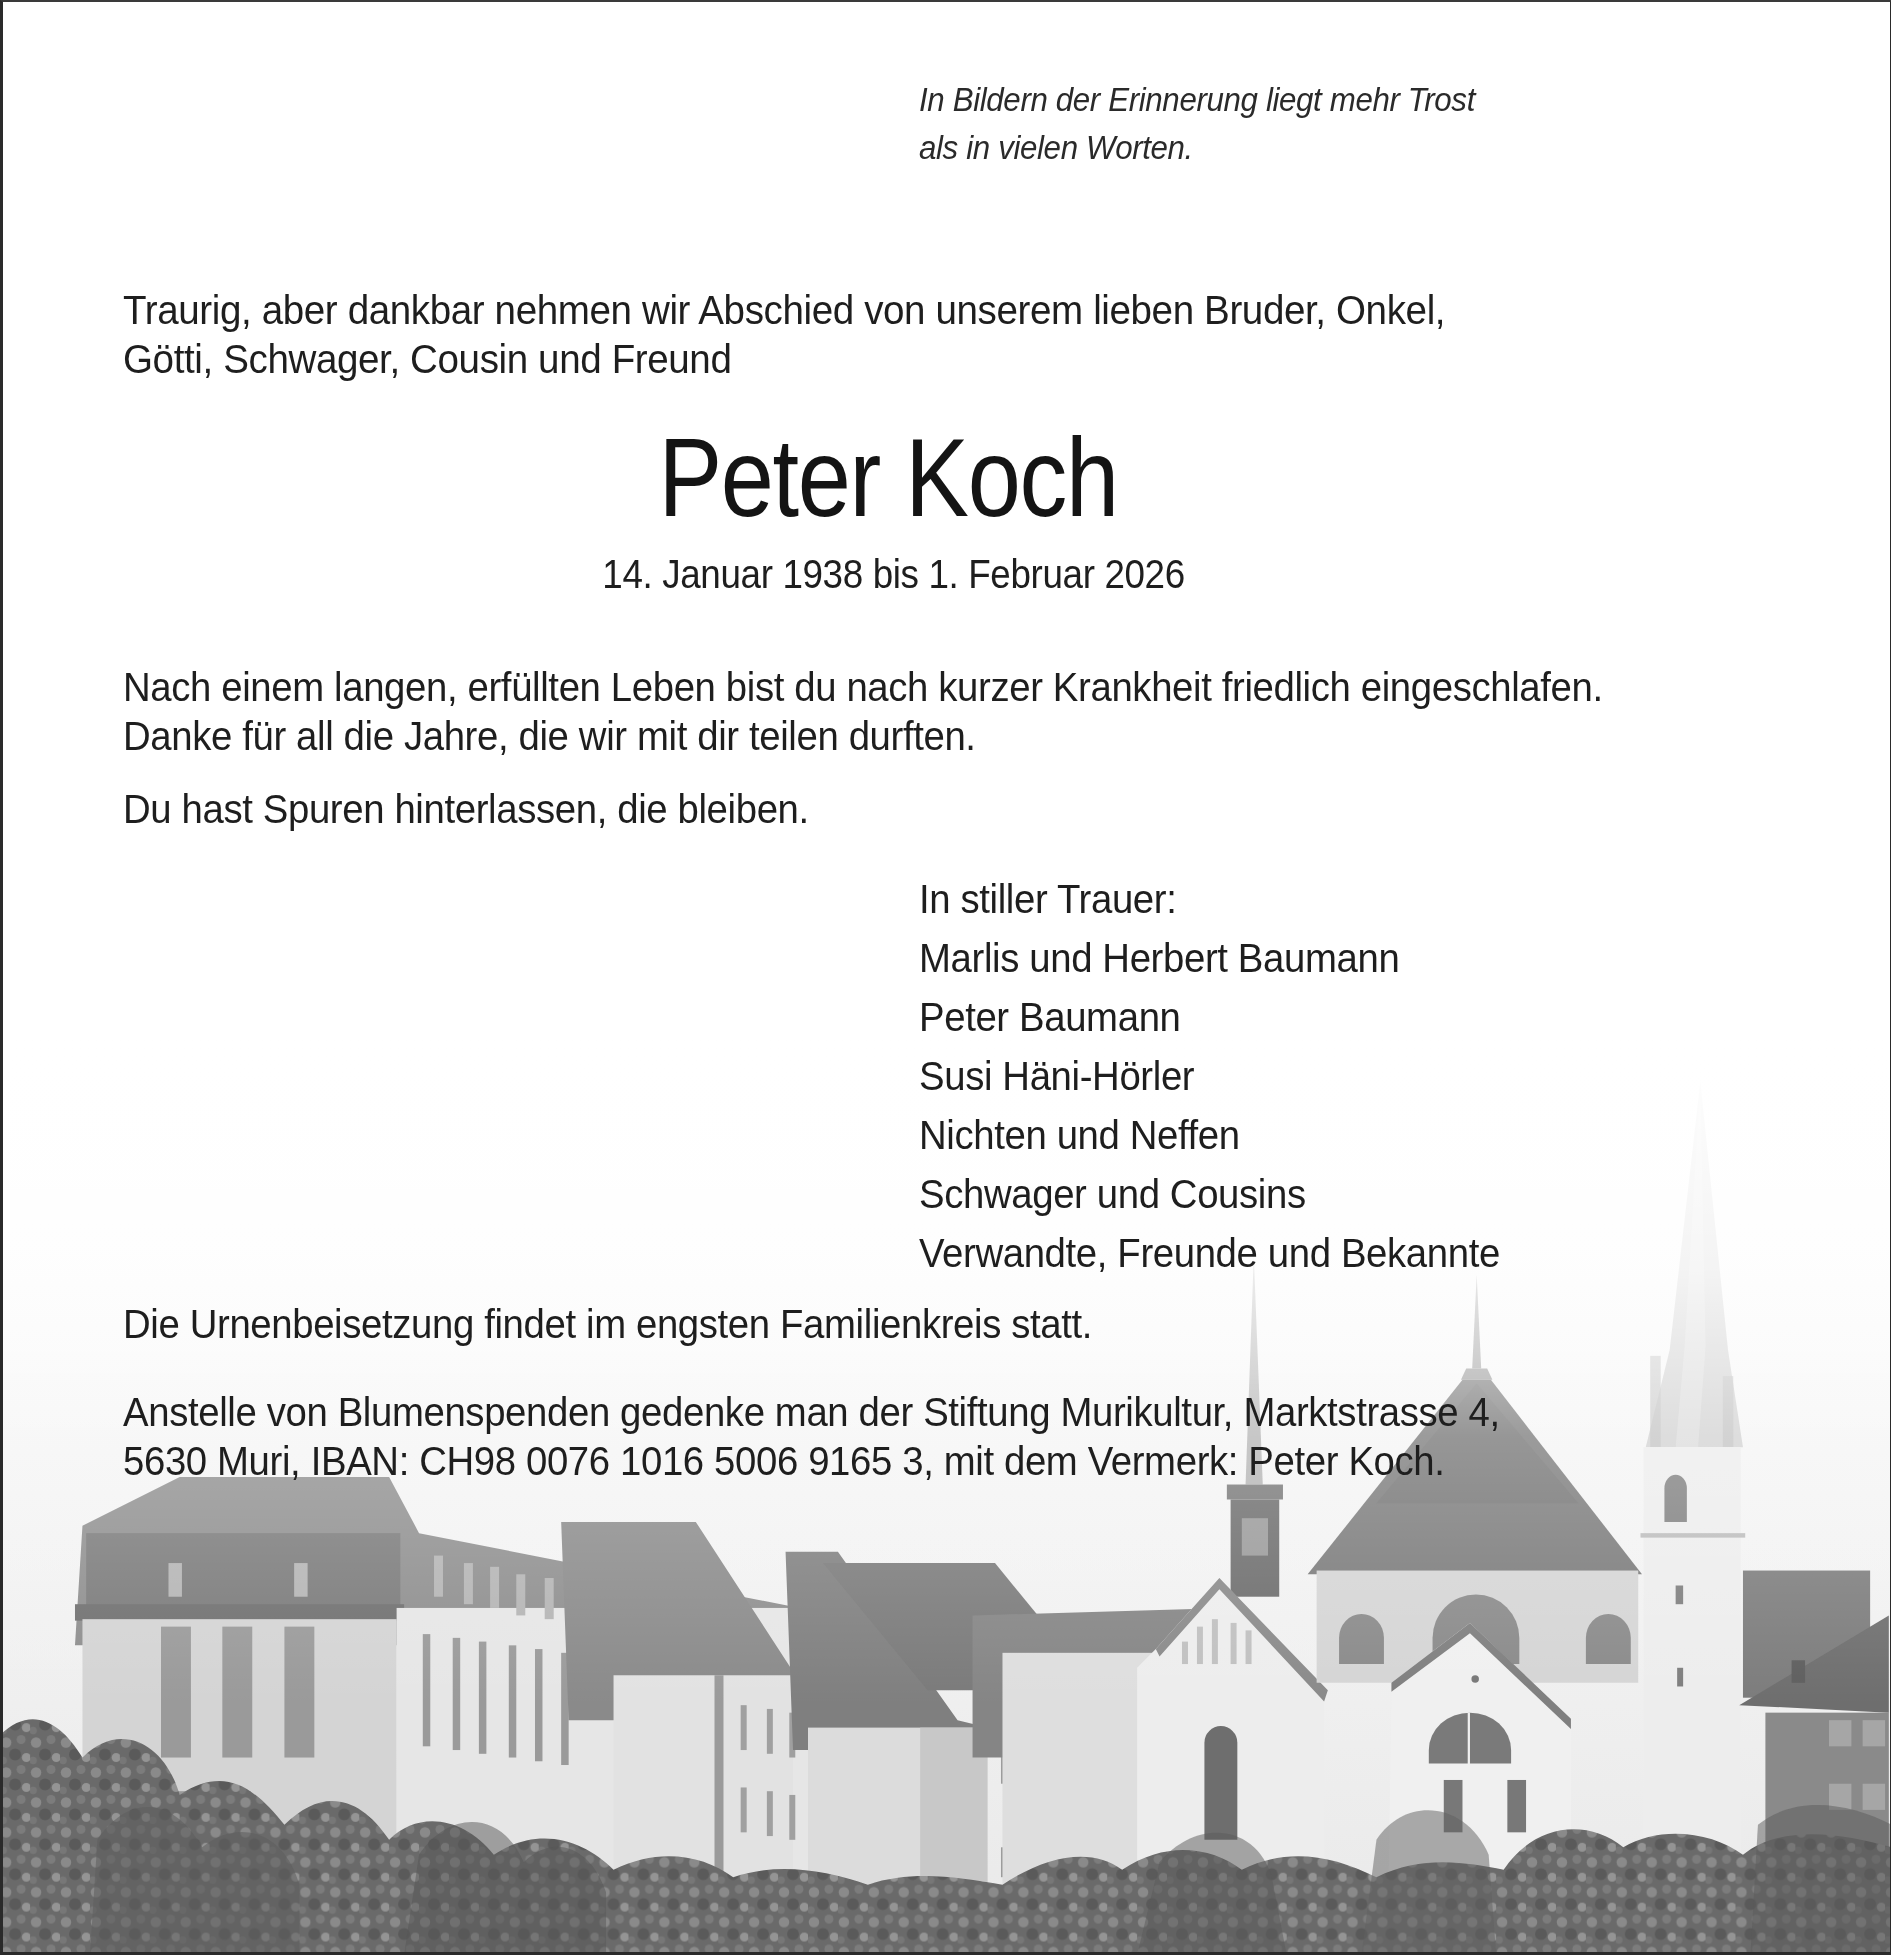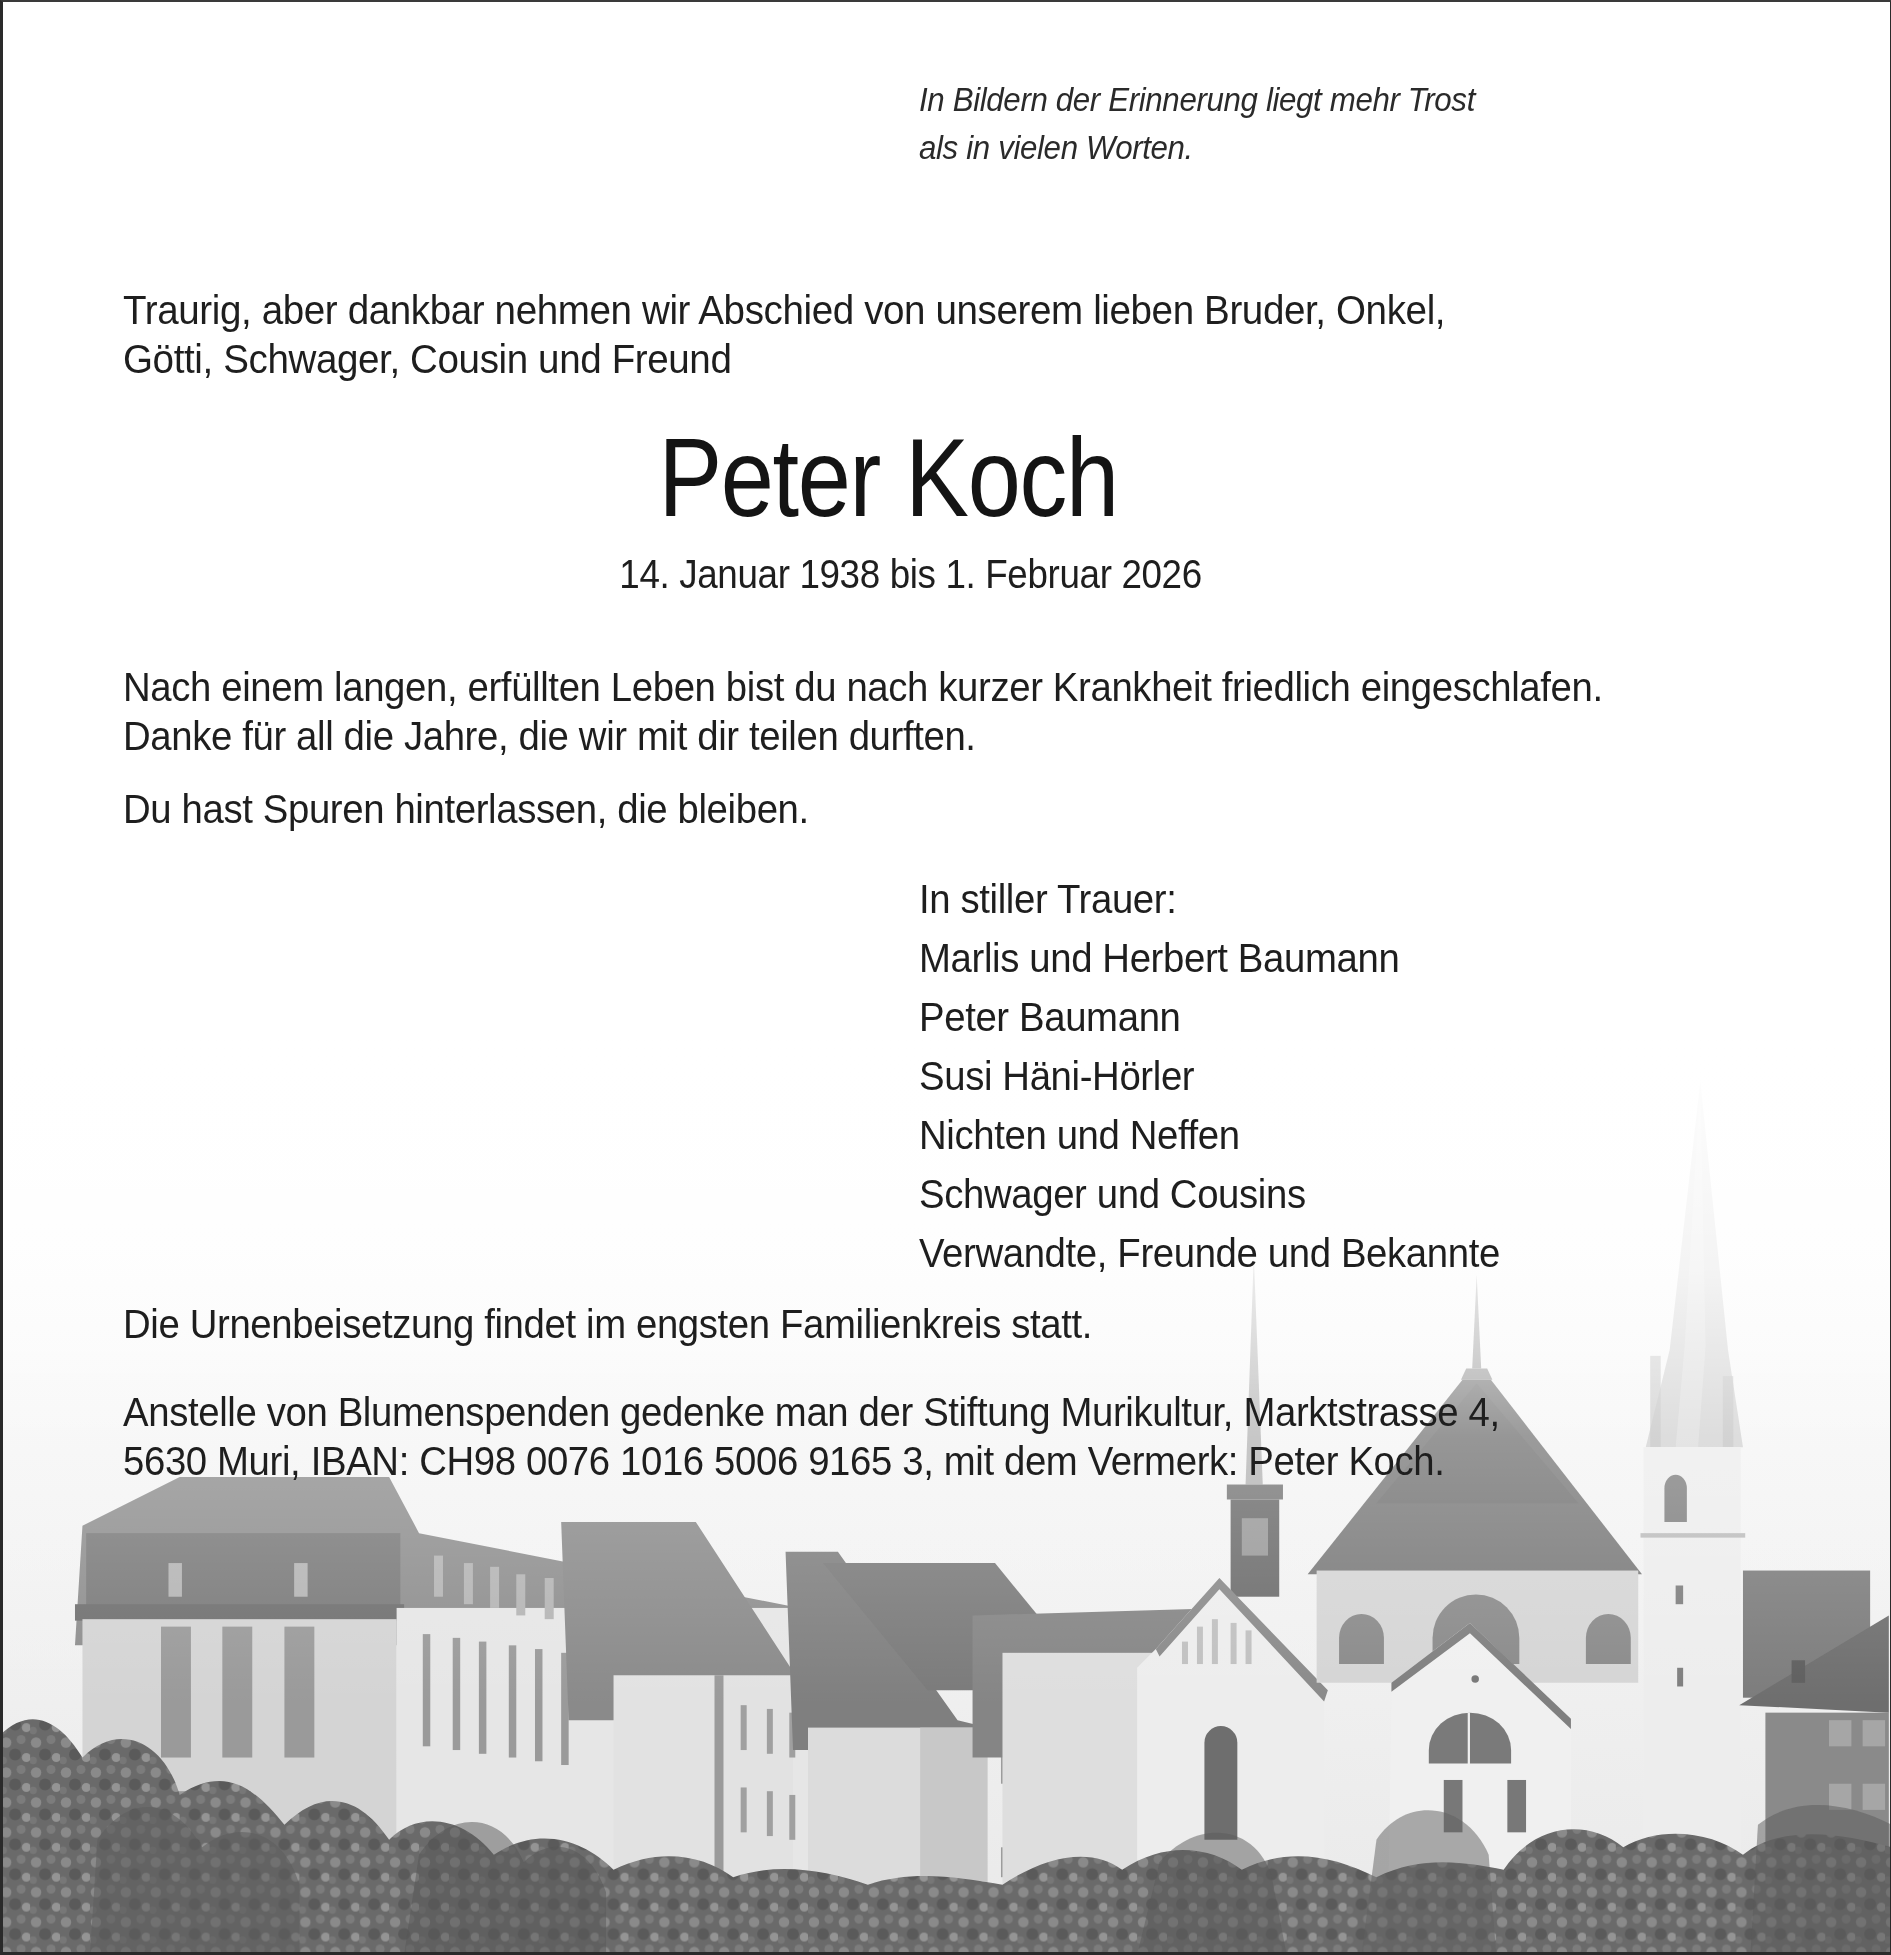--- a/index.html
+++ b/index.html
@@ -8,21 +8,21 @@
   .frame { position: absolute; left: 0; top: 0; width: 1892px; height: 1955px;
            box-sizing: border-box; border-left: 3.7px solid #2a2a2a; border-top: 2.2px solid #3a3a3a;
            border-right: 2.2px solid #2a2a2a; border-bottom: 3px solid #2a2a2a; z-index: 5; pointer-events: none; }
   .photo { position: absolute; left: 0; top: 1032px; width: 1892px; height: 923px; z-index: 0; }
   .txt { position: absolute; z-index: 2; white-space: nowrap; letter-spacing: -0.4px; }
   .quote { left: 919px; top: 75px; font-size: 34px; line-height: 48px; font-style: italic; color: #2a2a2a; transform: scaleX(0.92); transform-origin: left top; }
   .quote div { display: block; }
   .intro { left: 123px; top: 286px; font-size: 41px; line-height: 49px; transform: scaleX(0.94); transform-origin: left top; }
   .name { left: 0; width: 1776px; text-align: center; top: 415px; font-size: 111px; line-height: 127px; color: #141414; letter-spacing: -1.5px; text-decoration: underline; }
   .name span { display: inline-block; transform: scaleX(0.86); }
-  .dates { left: 17px; width: 1788px; text-align: center; top: 548px; font-size: 40px; line-height: 52px; }
+  .dates { left: 0; width: 1788px; text-align: center; top: 548px; font-size: 40px; line-height: 52px; }
   .dates span { display: inline-block; transform: scaleX(0.92); }
   .para1 { left: 123px; top: 663px; font-size: 41px; line-height: 49px; transform: scaleX(0.935); transform-origin: left top; }
   .para2 { left: 123px; top: 785px; font-size: 41px; line-height: 49px; transform: scaleX(0.935); transform-origin: left top; }
   .mourners { left: 919px; top: 870px; font-size: 41px; line-height: 59px; transform: scaleX(0.935); transform-origin: left top; }
   .burial { left: 123px; top: 1300px; font-size: 41px; line-height: 49px; transform: scaleX(0.935); transform-origin: left top; }
   .donation { left: 123px; top: 1388px; font-size: 41px; line-height: 49px; transform: scaleX(0.935); transform-origin: left top; }
   .line { display: block; }
 </style>
 </head>
 <body>

